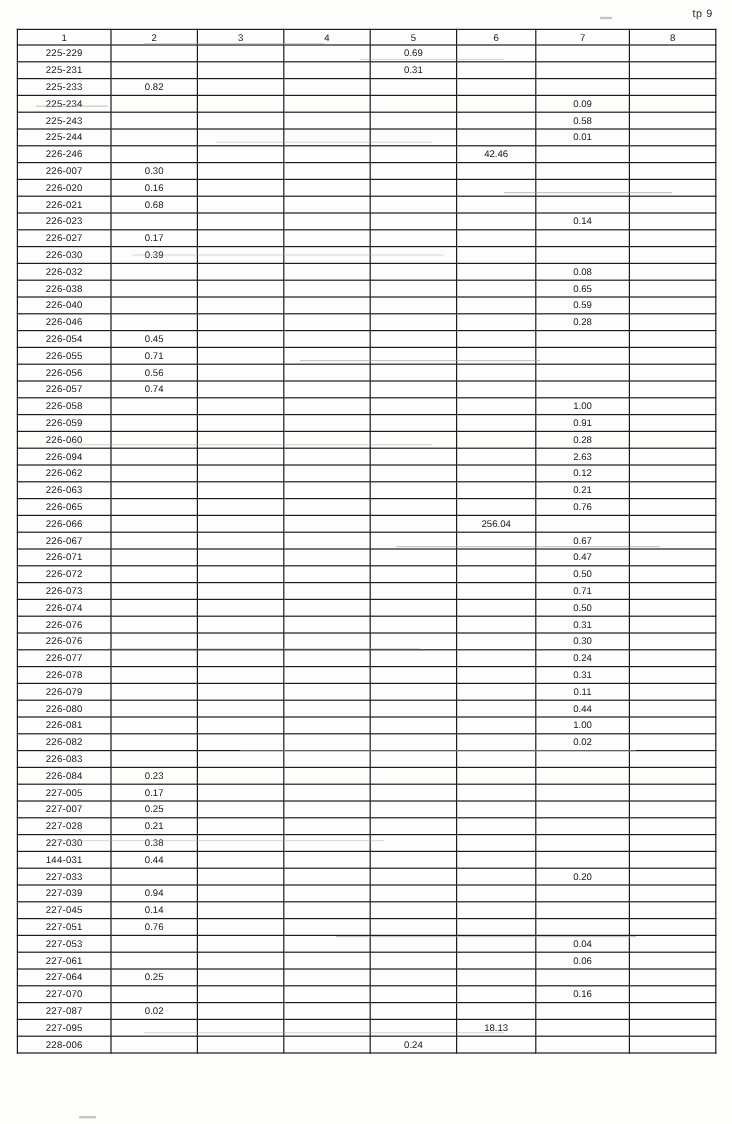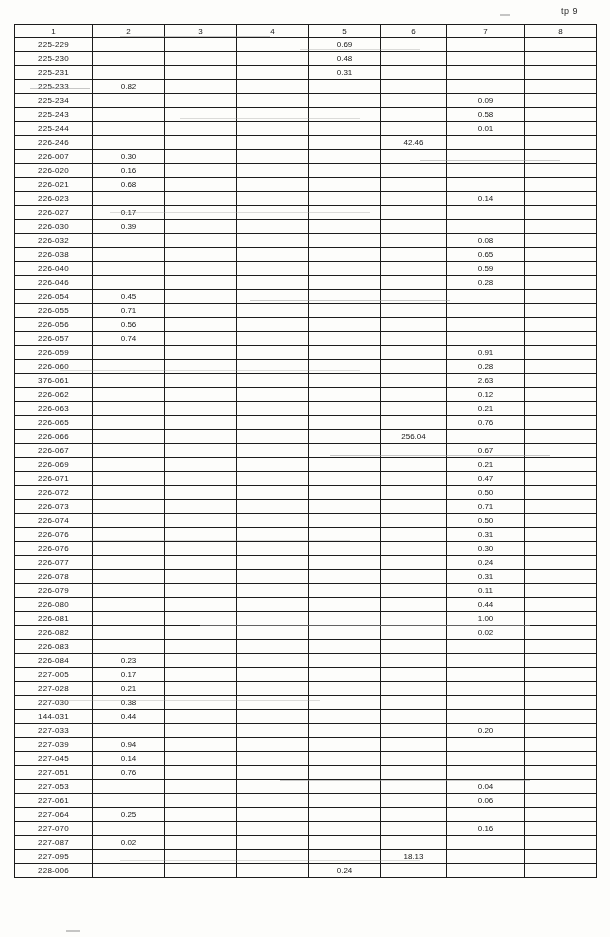--- a/index.html
+++ b/index.html
@@ -16,21 +16,21 @@
   }
   .page {
     position: absolute;
     left: 0; top: 0;
     width: 610px;
     height: 937px;
     background: #fdfdfb;
   }
   .page-number {
     position: absolute;
-    right: 32px;
+    right: 16px;
     top: 6px;
     font-size: 9px;
     color: #2b2b2b;
     letter-spacing: 0.5px;
     font-family: "Liberation Sans", sans-serif;
   }
   .table-wrap {
     position: absolute;
     left: 14px;
     top: 24px;
@@ -128,30 +128,20 @@
             <td class="label">225-229</td>
             <td class="val"></td>
             <td class="val"></td>
             <td class="val"></td>
             <td class="val">0.69</td>
             <td class="val"></td>
             <td class="val"></td>
             <td class="val"></td>
           </tr>
           <tr>
-            <td class="label">225-230</td>
-            <td class="val"></td>
-            <td class="val"></td>
-            <td class="val"></td>
-            <td class="val">0.48</td>
-            <td class="val"></td>
-            <td class="val"></td>
-            <td class="val"></td>
-          </tr>
-          <tr>
             <td class="label">225-231</td>
             <td class="val"></td>
             <td class="val"></td>
             <td class="val"></td>
             <td class="val">0.31</td>
             <td class="val"></td>
             <td class="val"></td>
             <td class="val"></td>
           </tr>
           <tr>
@@ -338,41 +328,51 @@
             <td class="label">226-057</td>
             <td class="val">0.74</td>
             <td class="val"></td>
             <td class="val"></td>
             <td class="val"></td>
             <td class="val"></td>
             <td class="val"></td>
             <td class="val"></td>
           </tr>
           <tr>
+            <td class="label">226-058</td>
+            <td class="val"></td>
+            <td class="val"></td>
+            <td class="val"></td>
+            <td class="val"></td>
+            <td class="val"></td>
+            <td class="val">1.00</td>
+            <td class="val"></td>
+          </tr>
+          <tr>
             <td class="label">226-059</td>
             <td class="val"></td>
             <td class="val"></td>
             <td class="val"></td>
             <td class="val"></td>
             <td class="val"></td>
             <td class="val">0.91</td>
             <td class="val"></td>
           </tr>
           <tr>
             <td class="label">226-060</td>
             <td class="val"></td>
             <td class="val"></td>
             <td class="val"></td>
             <td class="val"></td>
             <td class="val"></td>
             <td class="val">0.28</td>
             <td class="val"></td>
           </tr>
           <tr>
-            <td class="label">376-061</td>
+            <td class="label">226-094</td>
             <td class="val"></td>
             <td class="val"></td>
             <td class="val"></td>
             <td class="val"></td>
             <td class="val"></td>
             <td class="val">2.63</td>
             <td class="val"></td>
           </tr>
           <tr>
             <td class="label">226-062</td>
@@ -415,30 +415,20 @@
             <td class="val"></td>
           </tr>
           <tr>
             <td class="label">226-067</td>
             <td class="val"></td>
             <td class="val"></td>
             <td class="val"></td>
             <td class="val"></td>
             <td class="val"></td>
             <td class="val">0.67</td>
-            <td class="val"></td>
-          </tr>
-          <tr>
-            <td class="label">226-069</td>
-            <td class="val"></td>
-            <td class="val"></td>
-            <td class="val"></td>
-            <td class="val"></td>
-            <td class="val"></td>
-            <td class="val">0.21</td>
             <td class="val"></td>
           </tr>
           <tr>
             <td class="label">226-071</td>
             <td class="val"></td>
             <td class="val"></td>
             <td class="val"></td>
             <td class="val"></td>
             <td class="val"></td>
             <td class="val">0.47</td>
@@ -570,20 +560,30 @@
             <td class="val"></td>
             <td class="val"></td>
             <td class="val"></td>
             <td class="val"></td>
             <td class="val"></td>
             <td class="val"></td>
           </tr>
           <tr>
             <td class="label">227-005</td>
             <td class="val">0.17</td>
+            <td class="val"></td>
+            <td class="val"></td>
+            <td class="val"></td>
+            <td class="val"></td>
+            <td class="val"></td>
+            <td class="val"></td>
+          </tr>
+          <tr>
+            <td class="label">227-007</td>
+            <td class="val">0.25</td>
             <td class="val"></td>
             <td class="val"></td>
             <td class="val"></td>
             <td class="val"></td>
             <td class="val"></td>
             <td class="val"></td>
           </tr>
           <tr>
             <td class="label">227-028</td>
             <td class="val">0.21</td>

